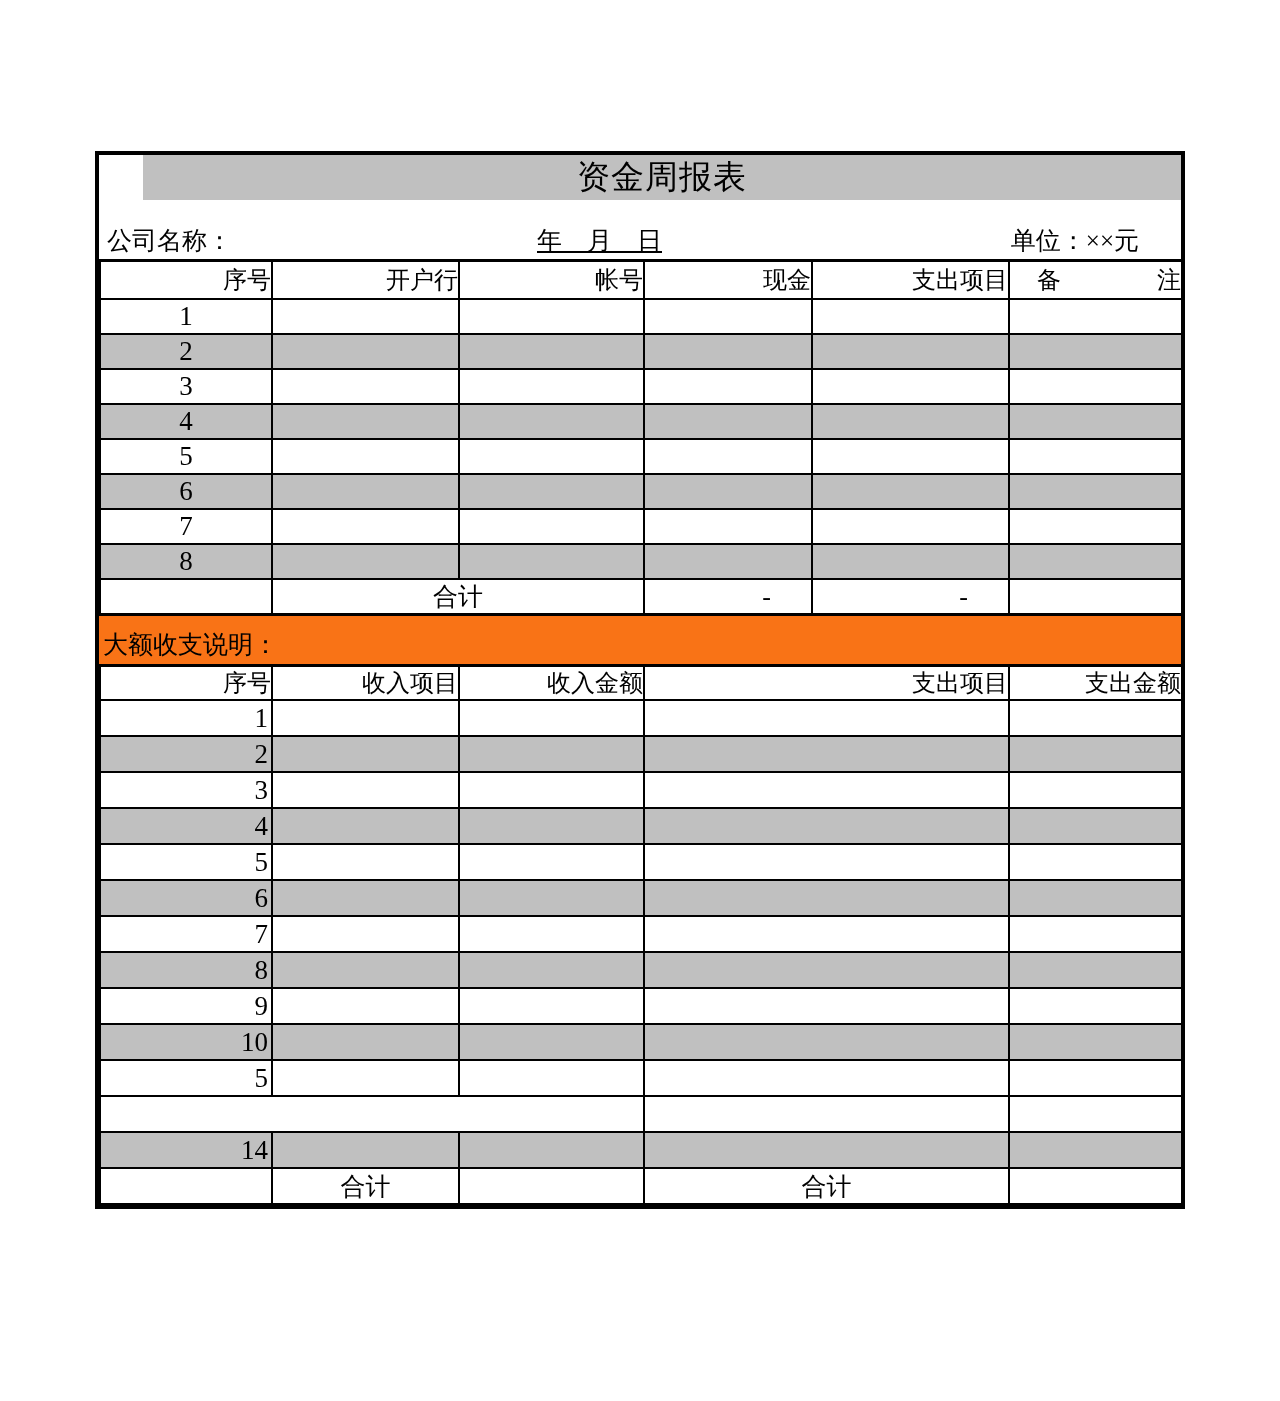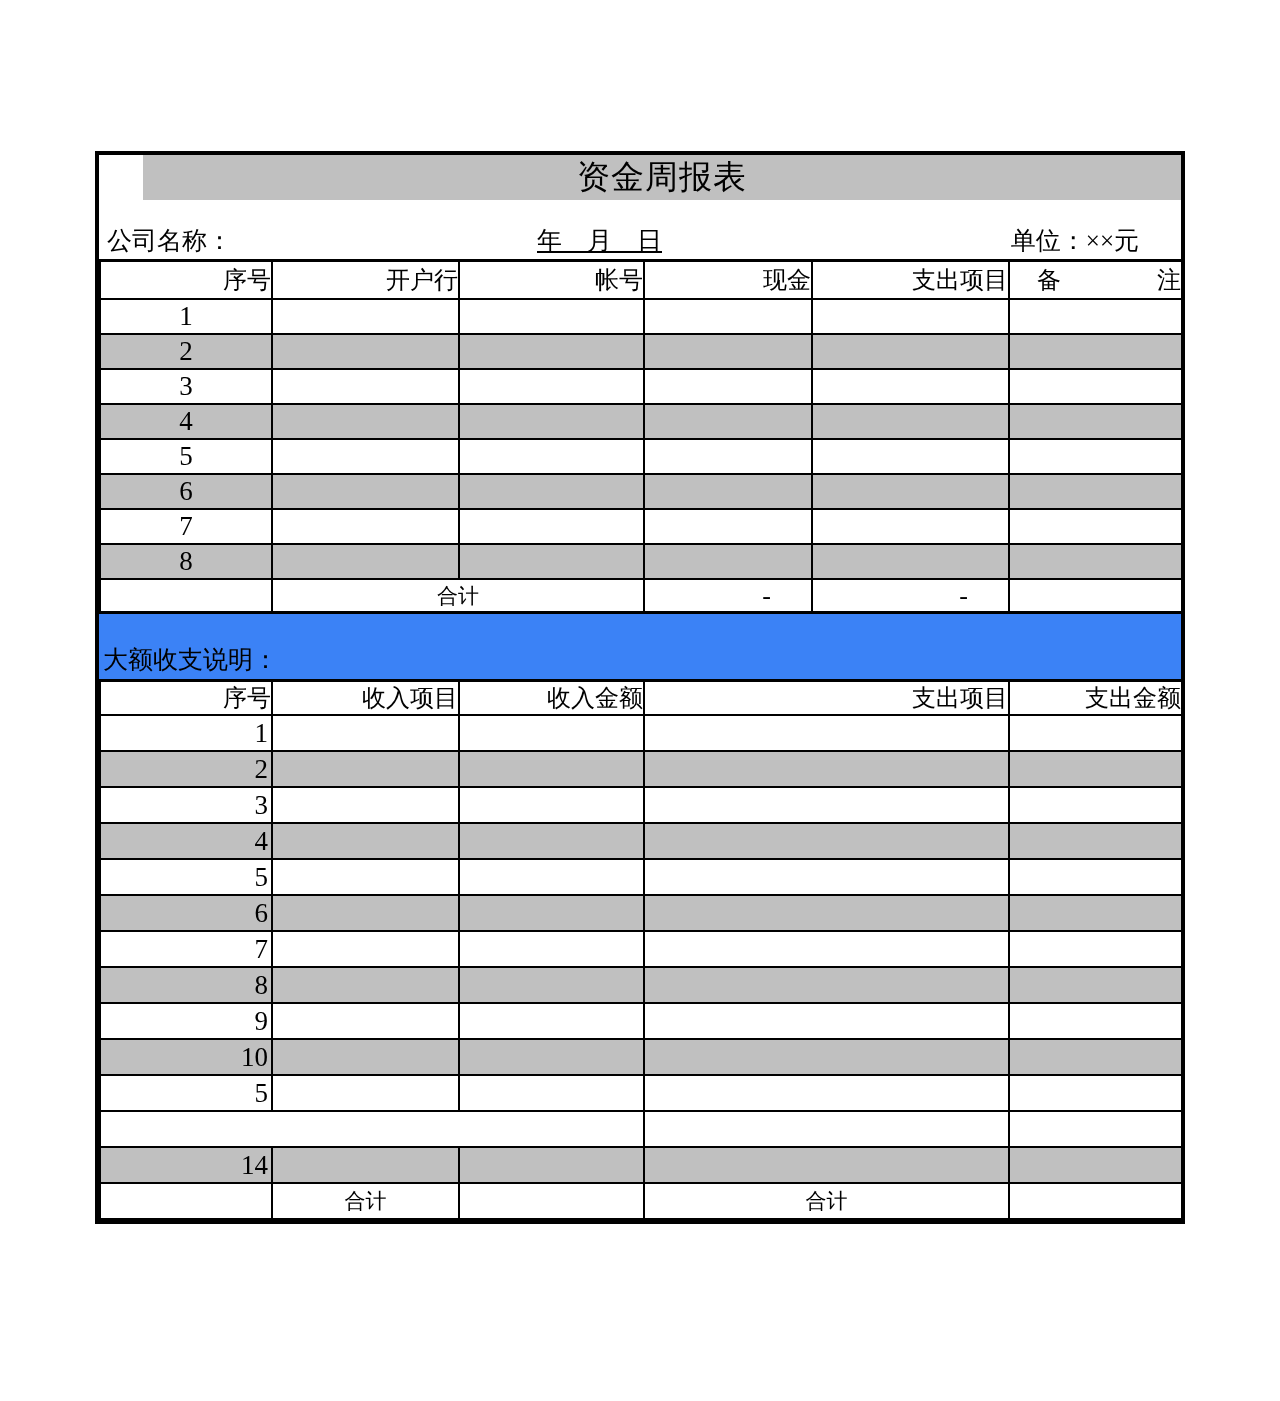--- a/index.html
+++ b/index.html
@@ -56,24 +56,24 @@
   .t1 td{ height:33px; }
   .t1 .total td{ height:31px; }
   .t2{ border-top:3px solid var(--border); }
   .t2 th{ height:29px; }
   .t2 td{ height:34px; }
   th.remark{ white-space:pre; }
   .num{ font-size:27px; }
   .c{ text-align:center; }
   .r{ text-align:right; padding-right:3px; }
   .dash{ text-align:right; padding-right:40px; font-size:26px; }
-  .total td.c{ font-size:21px; }
+  .total td.c{ font-size:25px; }
   tr.g td{ background:var(--stripe); }
   .section{
-    height:65px; position:relative; background:#3b82f6;
+    height:48px; position:relative; background:#f97316;
   }
   .section .label{
     position:absolute; left:4px; bottom:3px; font-size:25px; white-space:pre;
   }
 </style>
 </head>
 <body>
 
 <div class="sheet">
 

